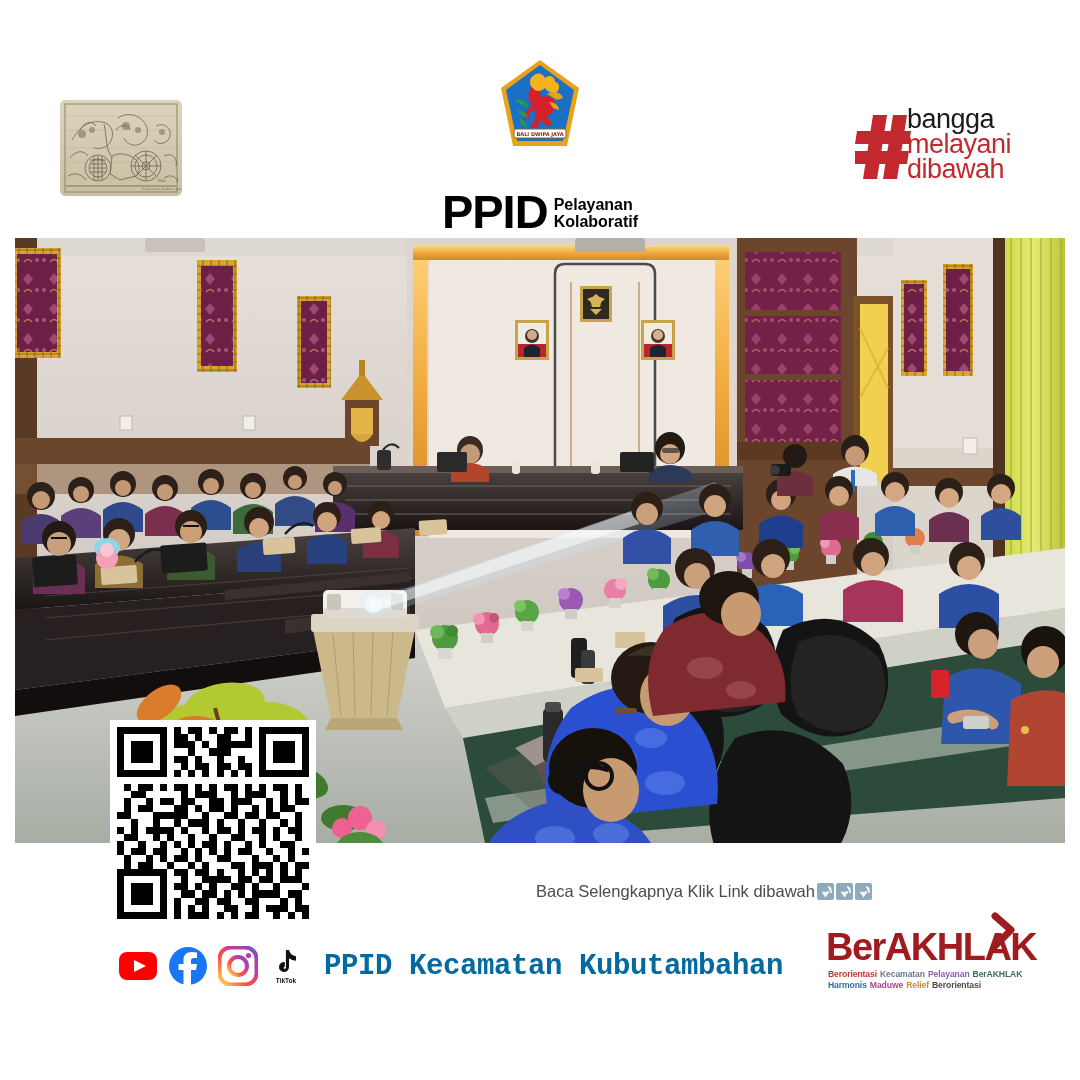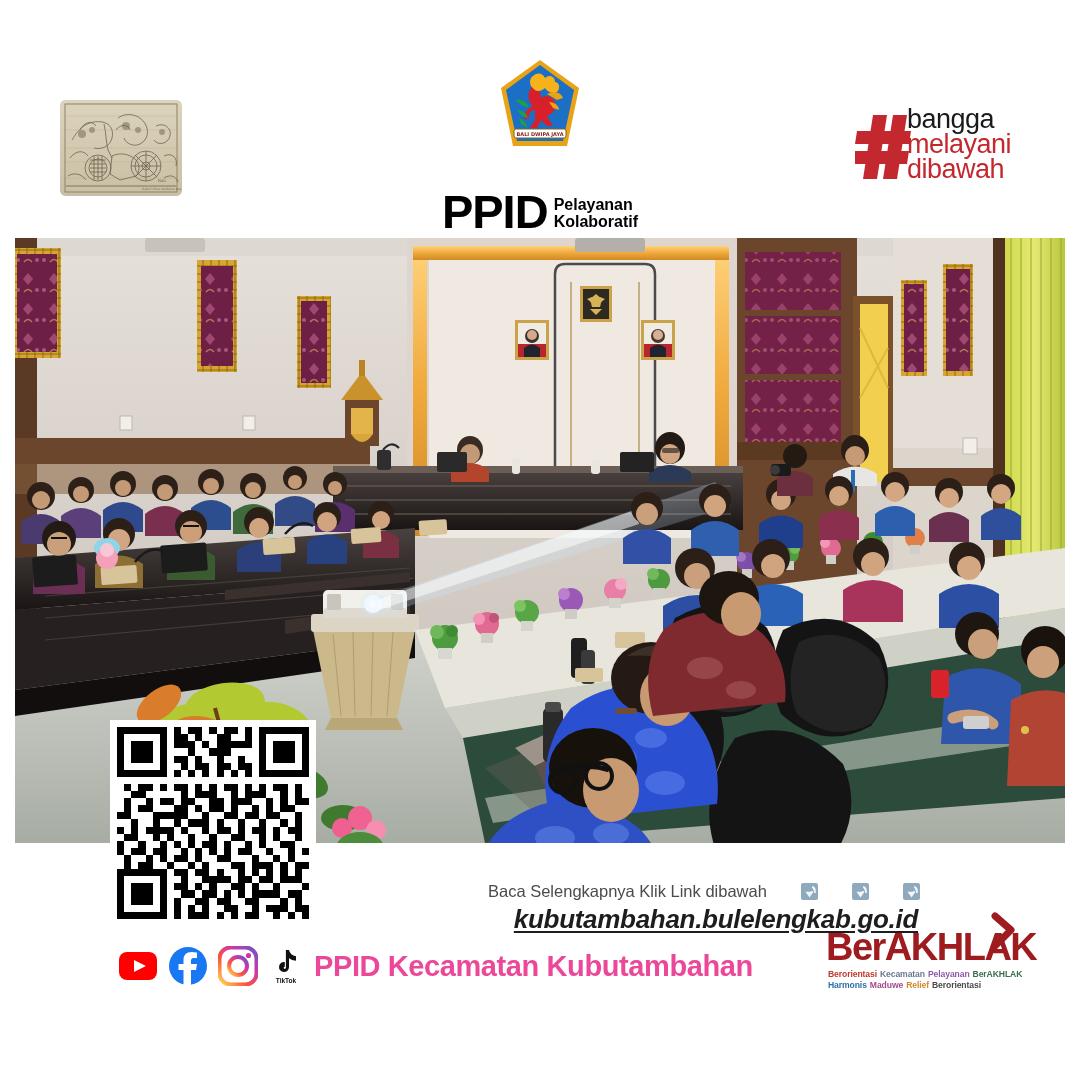--- a/index.html
+++ b/index.html
@@ -34,34 +34,34 @@
   .photo{position:absolute;left:15px;top:238px;width:1050px;height:605px;overflow:hidden;background:#2a2526;}
   .photo svg{display:block;width:1050px;height:605px;}
 
   
   .qr{position:absolute;left:110px;top:720px;width:206px;height:206px;background:#fff;padding:0;}
   .qr svg{display:block;width:206px;height:206px;}
 
   
   .link-block{position:absolute;left:470px;top:882px;width:450px;text-align:right;}
   .link-line1{font-family:"Liberation Sans",sans-serif;font-size:16.5px;color:#4b4b4b;
-    display:flex;align-items:center;justify-content:space-between;gap:1px;padding-left:18px;}
+    display:flex;align-items:center;justify-content:center;gap:1px;padding-left:18px;}
   .arrow-badge{display:inline-block;width:17px;height:17px;background:#8fa9bd;
     border-radius:2px;position:relative;margin-left:1px;vertical-align:middle;}
   .arrow-badge svg{position:absolute;left:2px;top:2px;width:13px;height:13px;}
   .link-url{font-family:"Liberation Sans",sans-serif;font-weight:bold;font-style:italic;
     font-size:26px;color:#1d1d1d;text-decoration:underline;text-underline-offset:3px;
     letter-spacing:-.3px;margin-top:3px;text-align:right;padding-right:2px;}
 
   
   .social-row{position:absolute;left:118px;top:946px;display:flex;align-items:center;gap:10px;}
   .social-row .ic{width:40px;height:40px;display:block;}
   .tiktok-ic{width:36px;height:40px;display:block;}
-  .social-label{font-family:Liberation Sans, sans-serif;font-weight:bold;font-size:29px;
-    color:#ec4899;letter-spacing:-.4px;white-space:nowrap;}
+  .social-label{font-family:Liberation Mono, monospace;font-weight:bold;font-size:29px;
+    color:#0369a1;margin-left:10px;letter-spacing:-.4px;white-space:nowrap;}
 
   
   .berakhlak{position:absolute;left:826px;top:912px;width:200px;height:80px;}
   .bk-word{font-family:"Liberation Sans",sans-serif;font-weight:bold;font-size:38px;
     color:#9e1b20;letter-spacing:-1.5px;line-height:1;position:absolute;left:0;top:16px;}
   .bk-chev{position:absolute;left:163px;top:0px;width:30px;height:40px;}
   .bk-sub{position:absolute;left:2px;top:57px;font-family:"Liberation Sans",sans-serif;
     font-weight:bold;font-size:8.6px;line-height:11px;letter-spacing:-.1px;white-space:nowrap;}
   .bk-sub span{margin-right:3px;text-align:center;}
 </style>
@@ -876,21 +876,20 @@
       <svg viewBox="0 0 13 13" xmlns="http://www.w3.org/2000/svg">
         <path d="M9 2 q3 0 3 4 l0 2 M6.5 11 L4 7.5 L9 7.5 Z M9 6 l0 2" stroke="#f2f7fb" stroke-width="1.6" fill="#f2f7fb"></path>
       </svg>
     </span>
     <span class="arrow-badge">
       <svg viewBox="0 0 13 13" xmlns="http://www.w3.org/2000/svg">
         <path d="M9 2 q3 0 3 4 l0 2 M6.5 11 L4 7.5 L9 7.5 Z M9 6 l0 2" stroke="#f2f7fb" stroke-width="1.6" fill="#f2f7fb"></path>
       </svg>
     </span>
   </div>
-  <div class="link-url">kubutambahan.bulelengkab.go.id</div>
 </div>
 
 <div class="social-row">
   <svg class="ic" viewBox="0 0 40 40" xmlns="http://www.w3.org/2000/svg">
     <rect x="1" y="6" width="38" height="28" rx="8" fill="#ff0000"></rect>
     <polygon points="16,14 28,20 16,26" fill="#ffffff"></polygon>
   </svg>
   <svg class="ic" viewBox="0 0 40 40" xmlns="http://www.w3.org/2000/svg">
     <circle cx="20" cy="20" r="19" fill="#1877f2"></circle>
     <path d="M23 40 L23 24 L28 24 L29 18 L23 18 L23 14.5 Q23 11.8 26 12 L29 12 L29 6.6 Q26 6 23.6 6 Q15.5 6 15.5 14 L15.5 18 L10.5 18 L10.5 24 L15.5 24 L15.5 40 Z" fill="#ffffff"></path>

